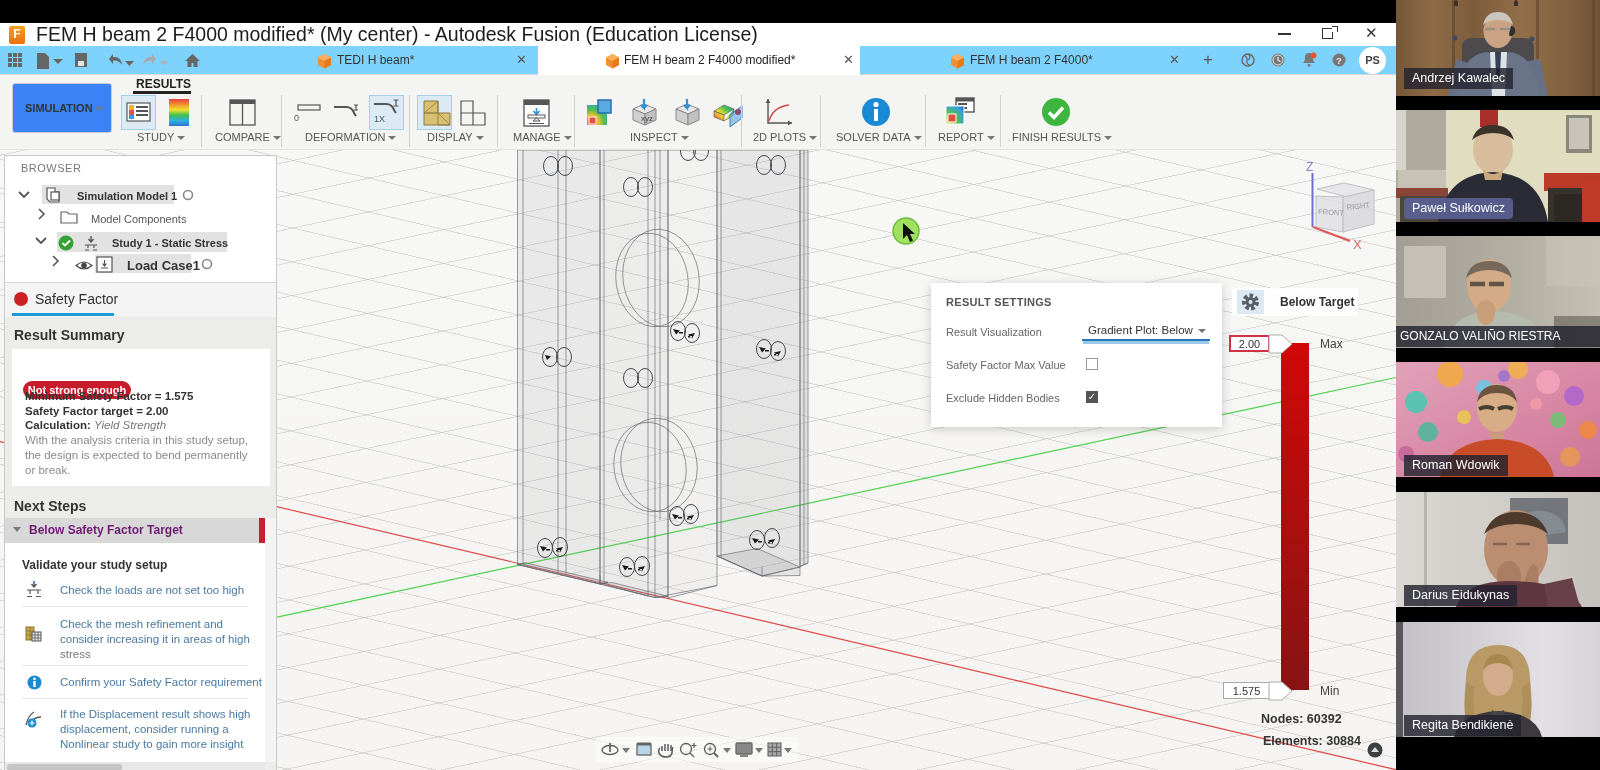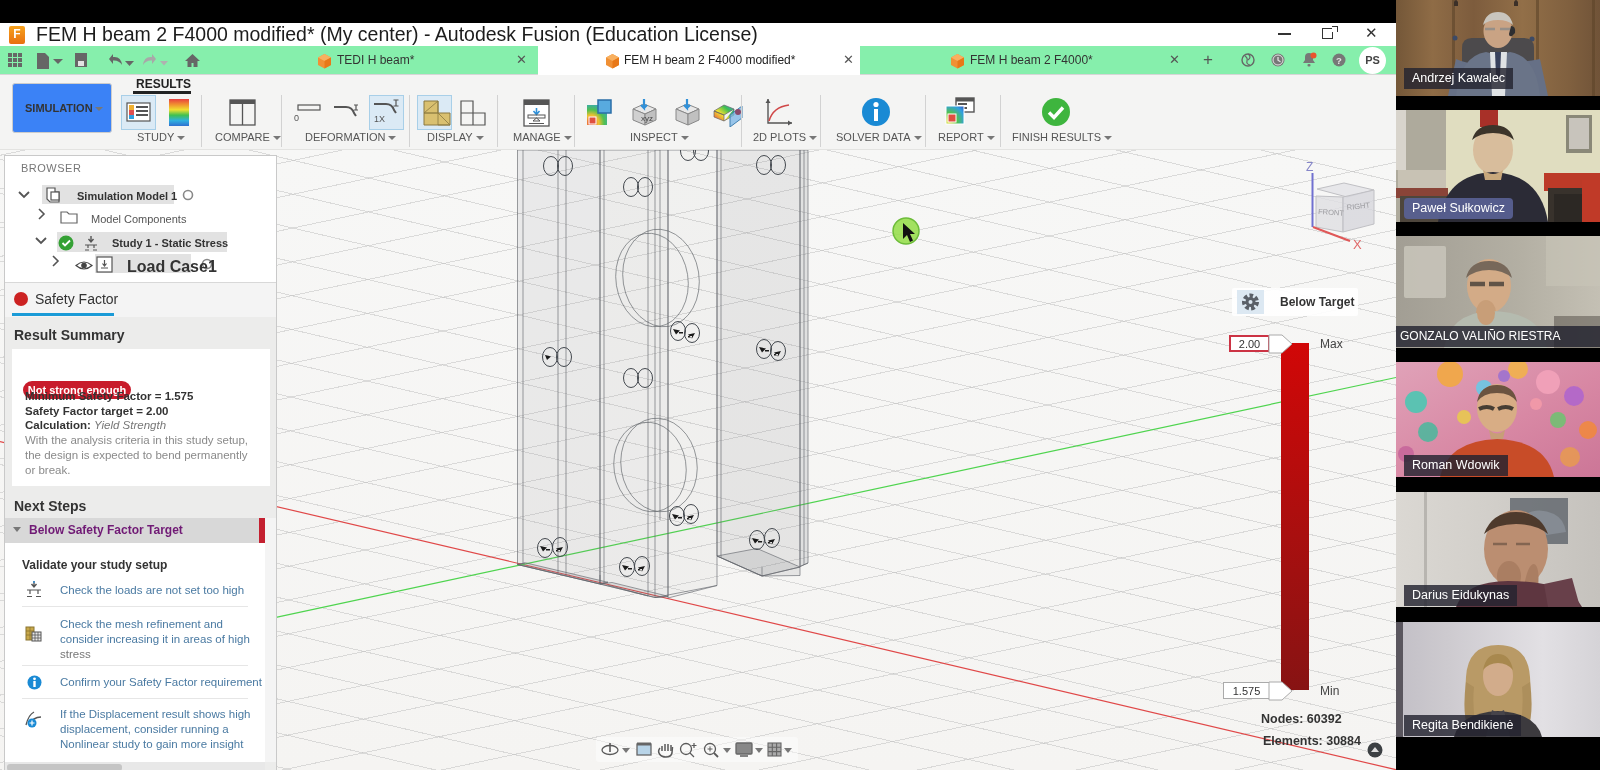--- a/index.html
+++ b/index.html
@@ -1,21 +1,21 @@
 <!DOCTYPE html>
 <html><head>
 <meta charset="utf-8">
 <style>
   * { margin:0; padding:0; box-sizing:border-box; }
   html,body { width:1600px; height:770px; overflow:hidden; background:#000; }
   body { font-family:"Liberation Sans", sans-serif; position:relative; }
   .abs { position:absolute; }
   #app { position:absolute; left:0; top:0; width:1396px; height:770px; background:#000; }
   #titlebar { position:absolute; left:0; top:23px; width:1396px; height:23px; background:#fff; }
-  #tabbar { position:absolute; left:0; top:46px; width:1396px; height:29px; background:#86efac; border-bottom:1px solid #d6d6d6; }
+  #tabbar { position:absolute; left:0; top:46px; width:1396px; height:29px; background:#7dd3fc; border-bottom:1px solid #d6d6d6; }
   #toolbar { position:absolute; left:0; top:75px; width:1396px; height:75px; background:#f4f4f3; border-bottom:1px solid #e3e3e1; }
   #canvas { position:absolute; left:0; top:150px; width:1396px; height:620px;
     background:
       repeating-linear-gradient(348deg, rgba(190,190,190,0.5) 0 1px, transparent 1px 33px),
       repeating-linear-gradient(13.2deg, rgba(190,190,190,0.5) 0 1px, transparent 1px 33px),
       linear-gradient(#f7f7f6, #f5f4f2);
   }
   .glabel { position:absolute; top:56px; font-size:11px; color:#555; white-space:nowrap; }
   .caret { display:inline-block; width:0; height:0; border-left:4px solid transparent; border-right:4px solid transparent; border-top:4px solid #777; vertical-align:middle; margin-left:3px; }
   .sep { position:absolute; top:20px; width:1px; height:52px; background:#d2d2d2; }
@@ -373,20 +373,32 @@
         <g stroke="#666" stroke-width="1.1">
             <rect x="768" y="743" width="13" height="13" fill="#aaa"></rect>
             <path d="M768 747.3 h13 M768 751.6 h13 M772.3 743 v13 M776.6 743 v13"></path>
           </g>
         <path d="M784 748 l4 5 4 -5 z" fill="#777" stroke="none"></path>
       </g>
       <circle cx="1375" cy="750" r="7.5" fill="#3c4043"></circle>
       <path d="M1371 752 l4 -5 4 5 z" fill="#ddd"></path>
     </svg>
 
+    <div class="abs" style="left:931px; top:133px; width:291px; height:144px; background:#fff; box-shadow:0 2px 10px rgba(0,0,0,0.18);">
+      <div class="abs" style="left:15px; top:13px; font-size:11px; font-weight:bold; color:#555; letter-spacing:0.3px;">RESULT SETTINGS</div>
+      <div class="abs" style="left:15px; top:43px; font-size:11px; color:#666;">Result Visualization</div>
+      <div class="abs" style="left:151px; top:37px; width:128px; height:21px; background:#fff; border-bottom:2px solid #2a76b8; box-shadow:0 4px 0 -1px #9cc8e8;">
+        <span style="position:absolute; left:6px; top:4px; font-size:11.5px; color:#333;">Gradient Plot: Below</span>
+        <span class="caret" style="position:absolute; right:4px; top:9px;"></span>
+      </div>
+      <div class="abs" style="left:15px; top:76px; font-size:11px; color:#666;">Safety Factor Max Value</div>
+      <div class="abs" style="left:155px; top:75px; width:12px; height:12px; border:1px solid #999; background:#fff;"></div>
+      <div class="abs" style="left:15px; top:109px; font-size:11px; color:#666;">Exclude Hidden Bodies</div>
+      <div class="abs" style="left:155px; top:108px; width:12px; height:12px; background:#555; color:#fff; font-size:10px; line-height:12px; text-align:center;">✓</div>
+    </div>
 
     <div class="abs" style="left:1232px; top:138px; width:126px; height:28px; background:rgba(255,255,255,0.9); border-radius:2px;"></div>
     <div class="abs" style="left:1237px; top:140px; width:27px; height:24px; background:#dce8f2;">
       <svg width="27" height="24" viewBox="0 0 27 24">
           <circle cx="13.5" cy="12" r="6.2" fill="none" stroke="#5a6068" stroke-width="4.6" stroke-dasharray="3.4 2.1"></circle>
           <circle cx="13.5" cy="12" r="5" fill="#5a6068"></circle>
           <circle cx="13.5" cy="12" r="2" fill="#dce8f2"></circle>
         </svg>
     </div>
     <div class="abs" style="left:1280px; top:145px; font-size:12px; font-weight:bold; color:#333;">Below Target</div>
@@ -442,21 +454,21 @@
       <g stroke="#555" stroke-width="1.2" fill="#fff">
           <rect x="92" y="101" width="15" height="15"></rect>
           <path d="M99.5 104 v6 m-2 -2.5 l2 2.5 2 -2.5 M96 112 h7"></path>
         </g>
       <circle cx="183" cy="39" r="4.5" fill="none" stroke="#888" stroke-width="1.6"></circle>
       <circle cx="202" cy="108" r="4.5" fill="none" stroke="#888" stroke-width="1.6"></circle>
     </svg>
     <div class="abs" style="left:72px; top:34px; font-size:11px; font-weight:bold; color:#333;">Simulation Model 1</div>
     <div class="abs" style="left:86px; top:57px; font-size:11px; color:#555;">Model Components</div>
     <div class="abs" style="left:107px; top:81px; font-size:11px; font-weight:bold; color:#333;">Study 1 - Static Stress</div>
-    <div class="abs" style="left:122px; top:102px; font-size:16px; font-weight:bold; color:#333;">Load Case1</div>
+    <div class="abs" style="left:122px; top:102px; font-size:13px; font-weight:bold; color:#333;">Load Case1</div>
 
     <div class="abs" style="left:0; top:126px; width:271px; height:489px; background:#ececeb; border-top:1px solid #d8d8d8;">
       <div class="abs" style="left:0; top:0; width:271px; height:34px; background:#f4f4f4;"></div>
       <div class="abs" style="left:9px; top:9px; width:14px; height:14px; border-radius:50%; background:#cc2222;"></div>
       <div class="abs" style="left:30px; top:8px; font-size:14px; color:#333;">Safety Factor</div>
       <div class="abs" style="left:7px; top:30px; width:102px; height:3px; background:#1b9bd7;"></div>
       <div class="abs" style="left:9px; top:44px; font-size:14px; font-weight:bold; color:#333;">Result Summary</div>
       <div class="abs" style="left:7px; top:66px; width:258px; height:137px; background:#fff;">
         <div class="abs" style="left:11px; top:14px; width:108px; height:18px; background:#c81b2b; border-radius:9px; color:#fff; font-size:11px; font-weight:bold; text-align:center; line-height:18px;margin-top:18px;">Not strong enough</div>
         <div class="abs" style="left:13px; top:40px; font-size:11.5px; font-weight:bold; color:#333; line-height:14.6px;">Minimum Safety Factor = 1.575<br>Safety Factor target = 2.00<br>Calculation: <span style="font-weight:normal; font-style:italic; color:#777;">Yield Strength</span></div>

